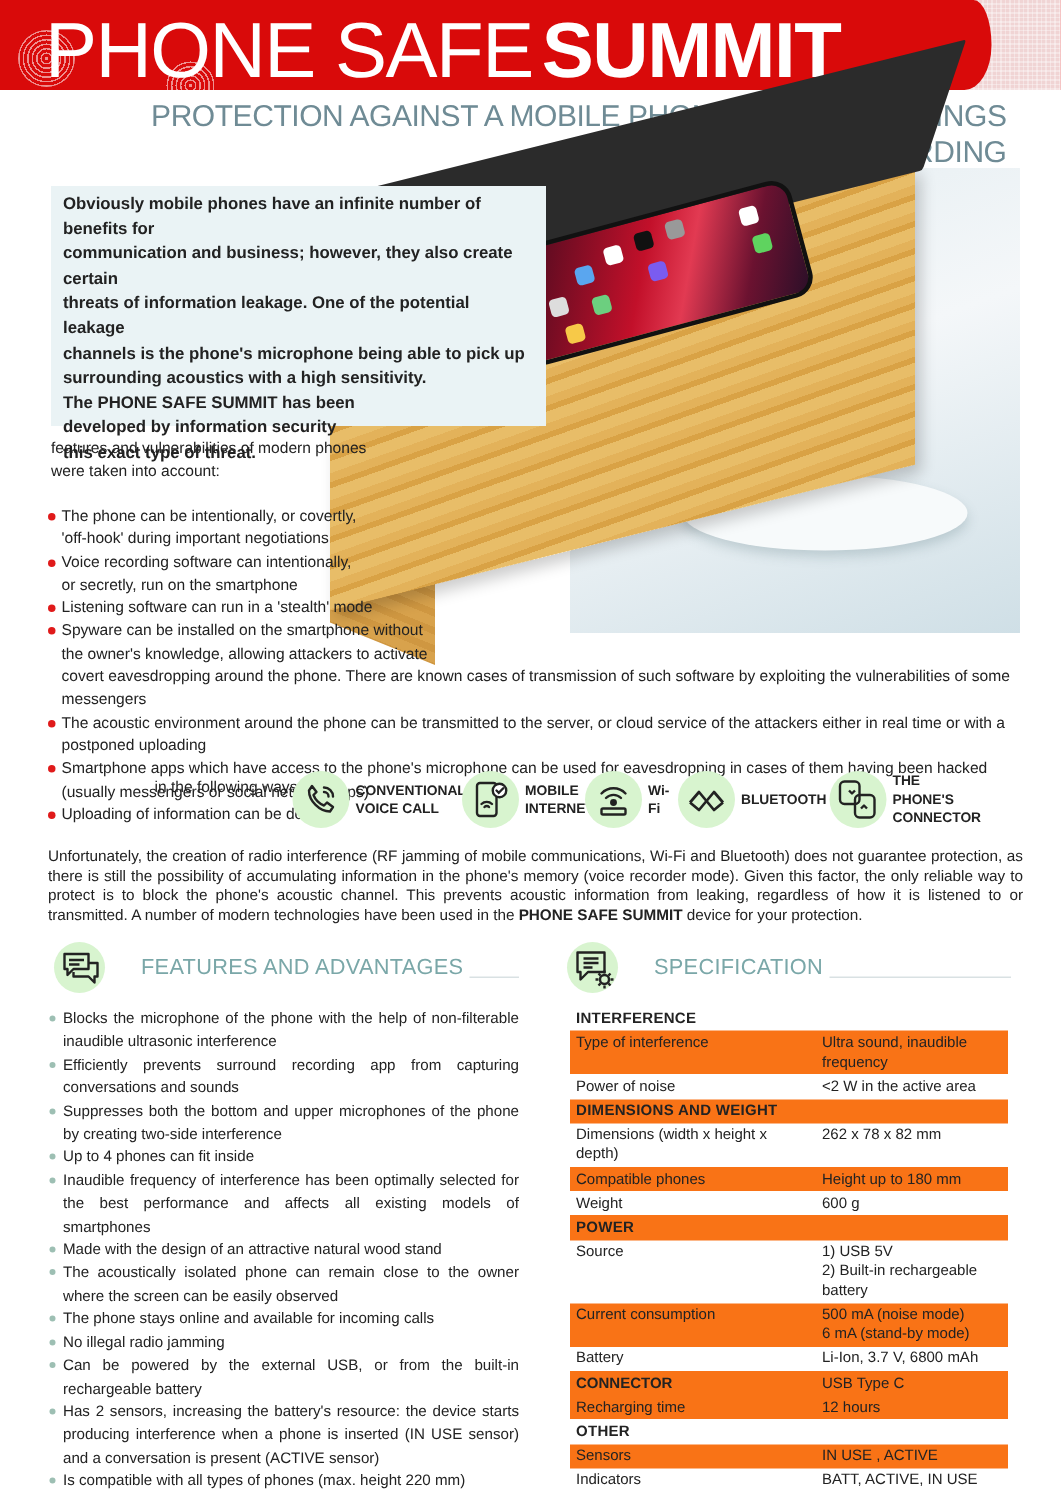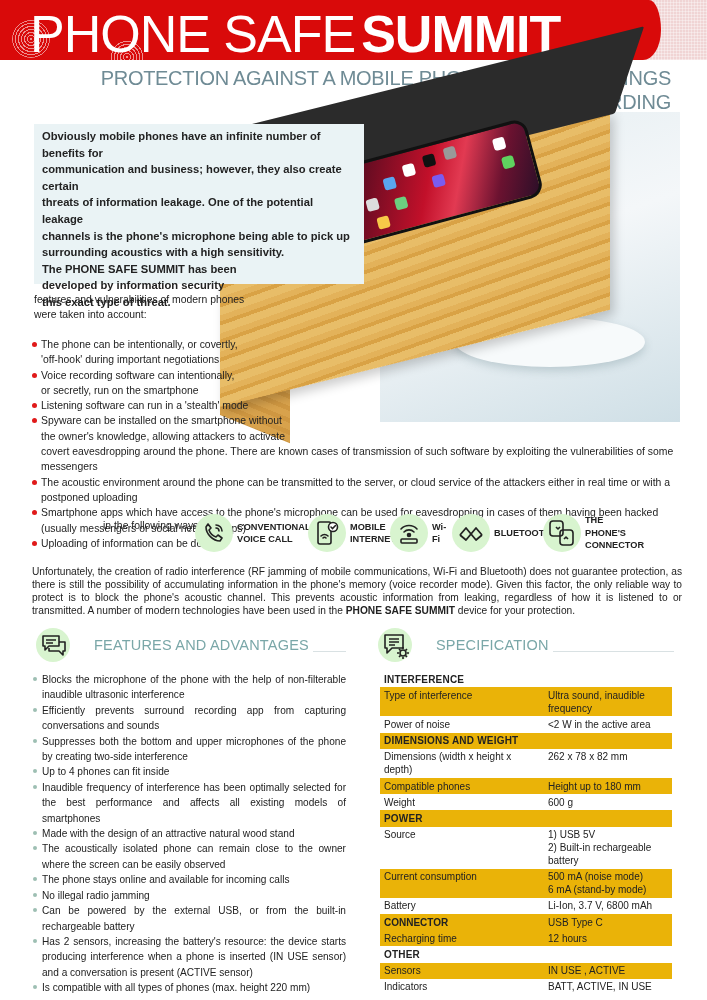--- a/index.html
+++ b/index.html
@@ -71,21 +71,21 @@
   .sec-head .title { font-size: 14.5px; color: #7aa7a8; letter-spacing: 0.2px; margin-left: 24px; white-space: nowrap; }
   .sec-head .rule { height: 1px; background: #d9e1e3; flex: 1; margin-left: 4px; margin-top: 12px; }
 
   .features { position: absolute; left: 32px; top: 672px; width: 314px; list-style: none; }
   .features li { position: relative; padding-left: 10px; font-size: 10.1px; line-height: 15.4px; color: #222; text-align: justify; }
   .features li::before { content: ""; position: absolute; left: 1px; top: 5px; width: 4px; height: 4px; border-radius: 50%; background: #9dbfb3; }
 
   
   .spec { position: absolute; left: 380px; top: 671px; width: 292px; border-collapse: collapse; }
   .spec td { font-size: 10px; line-height: 13px; padding: 1.6px 4px; vertical-align: top; color: #222; }
-  .spec tr.alt td { background: #eab308; }
+  .spec tr.alt td { background: #f97316; }
   .spec tr.cat td { font-weight: 700; letter-spacing: 0.2px; }
   .spec td.k { width: 164px; }
 </style>
 </head>
 <body>
 
 <div class="banner">
   <div class="rings"></div>
   <div class="rings2"></div>
   <div class="dots"></div>
@@ -204,21 +204,21 @@
   </div>
   <div class="channel" style="left:257px">
     <div class="ic">
       <svg width="26" height="20" viewBox="0 0 26 20" fill="none" stroke="#222" stroke-width="1.8" stroke-linejoin="round">
           <path d="M2 12l6-7 10 12 6-5"></path>
           <path d="M2 12l6 5 10-12 6 7"></path>
         </svg>
     </div>
     <div class="lbl">BLUETOOTH</div>
   </div>
-  <div class="channel" style="left:348px">
+  <div class="channel" style="left:358px">
     <div class="ic">
       <svg width="28" height="28" viewBox="0 0 28 28" fill="none" stroke="#222" stroke-width="1.6" stroke-linejoin="round">
           <rect x="2" y="2" width="13" height="15" rx="3"></rect>
           <rect x="12" y="11" width="13" height="15" rx="3"></rect>
           <path d="M8 8l2 2 2-2"></path>
           <path d="M16 20l2-2 2 2"></path>
         </svg>
     </div>
     <div class="lbl">THE PHONE'S
 CONNECTOR</div>

